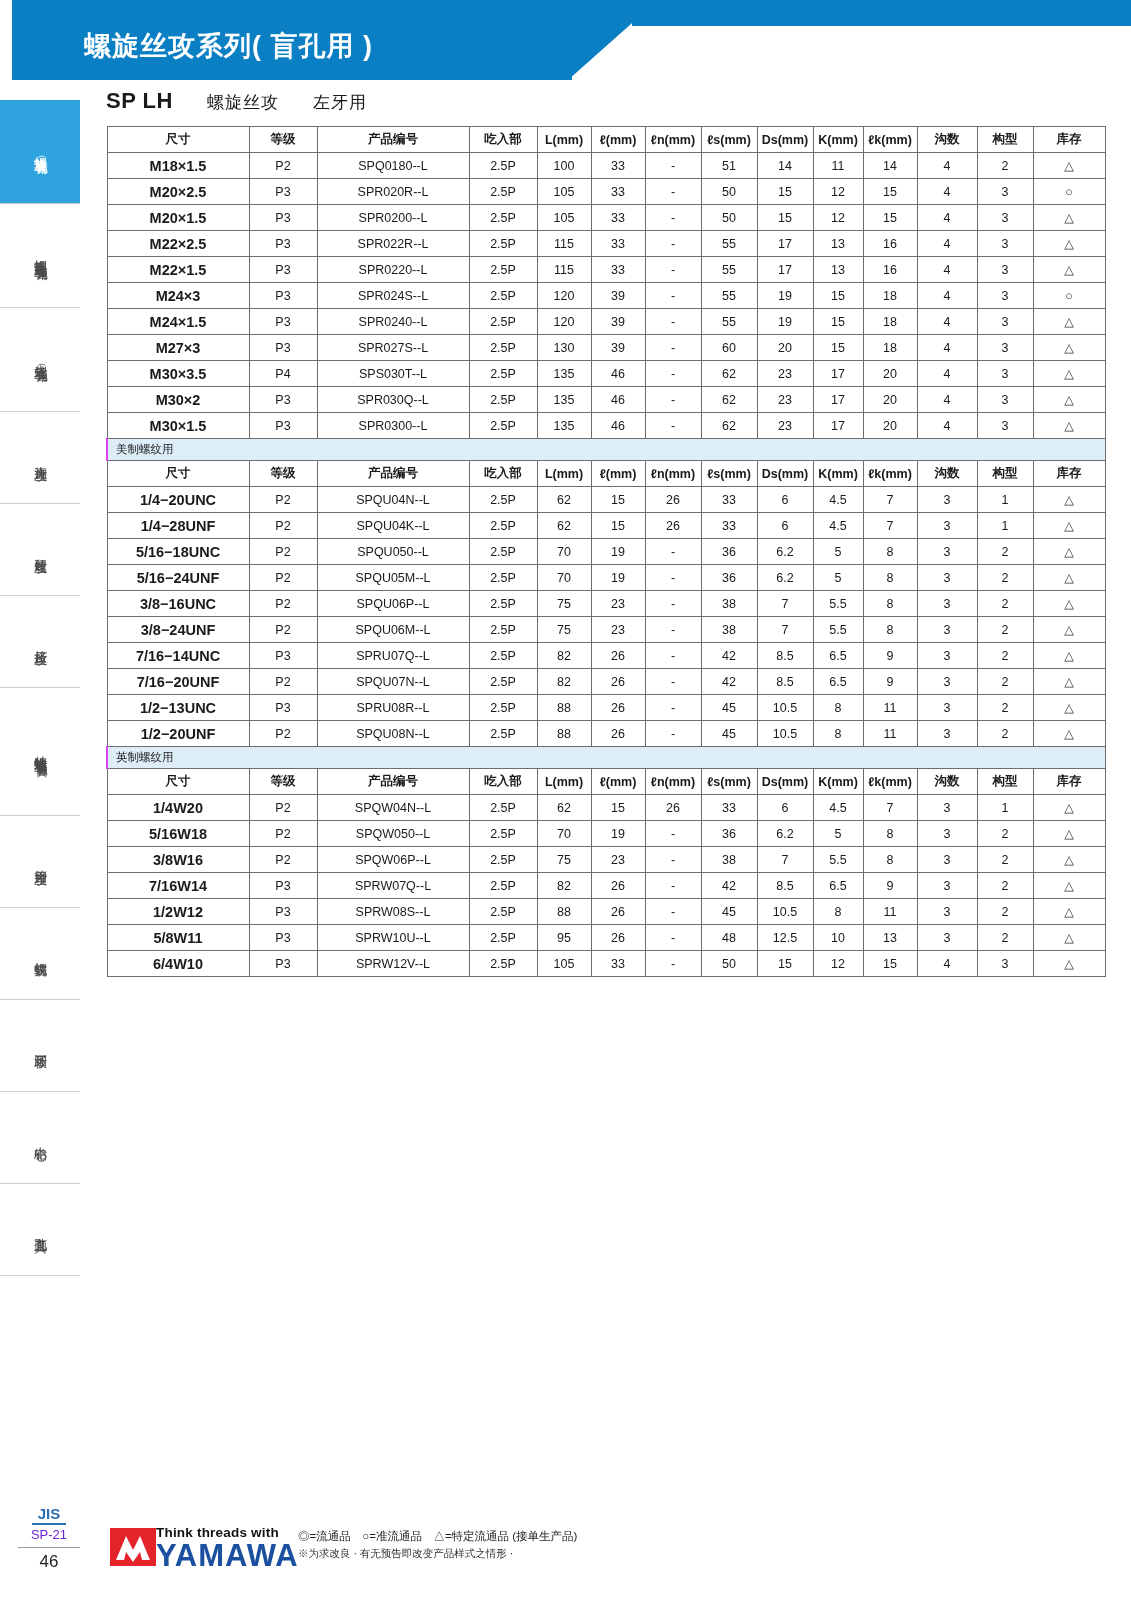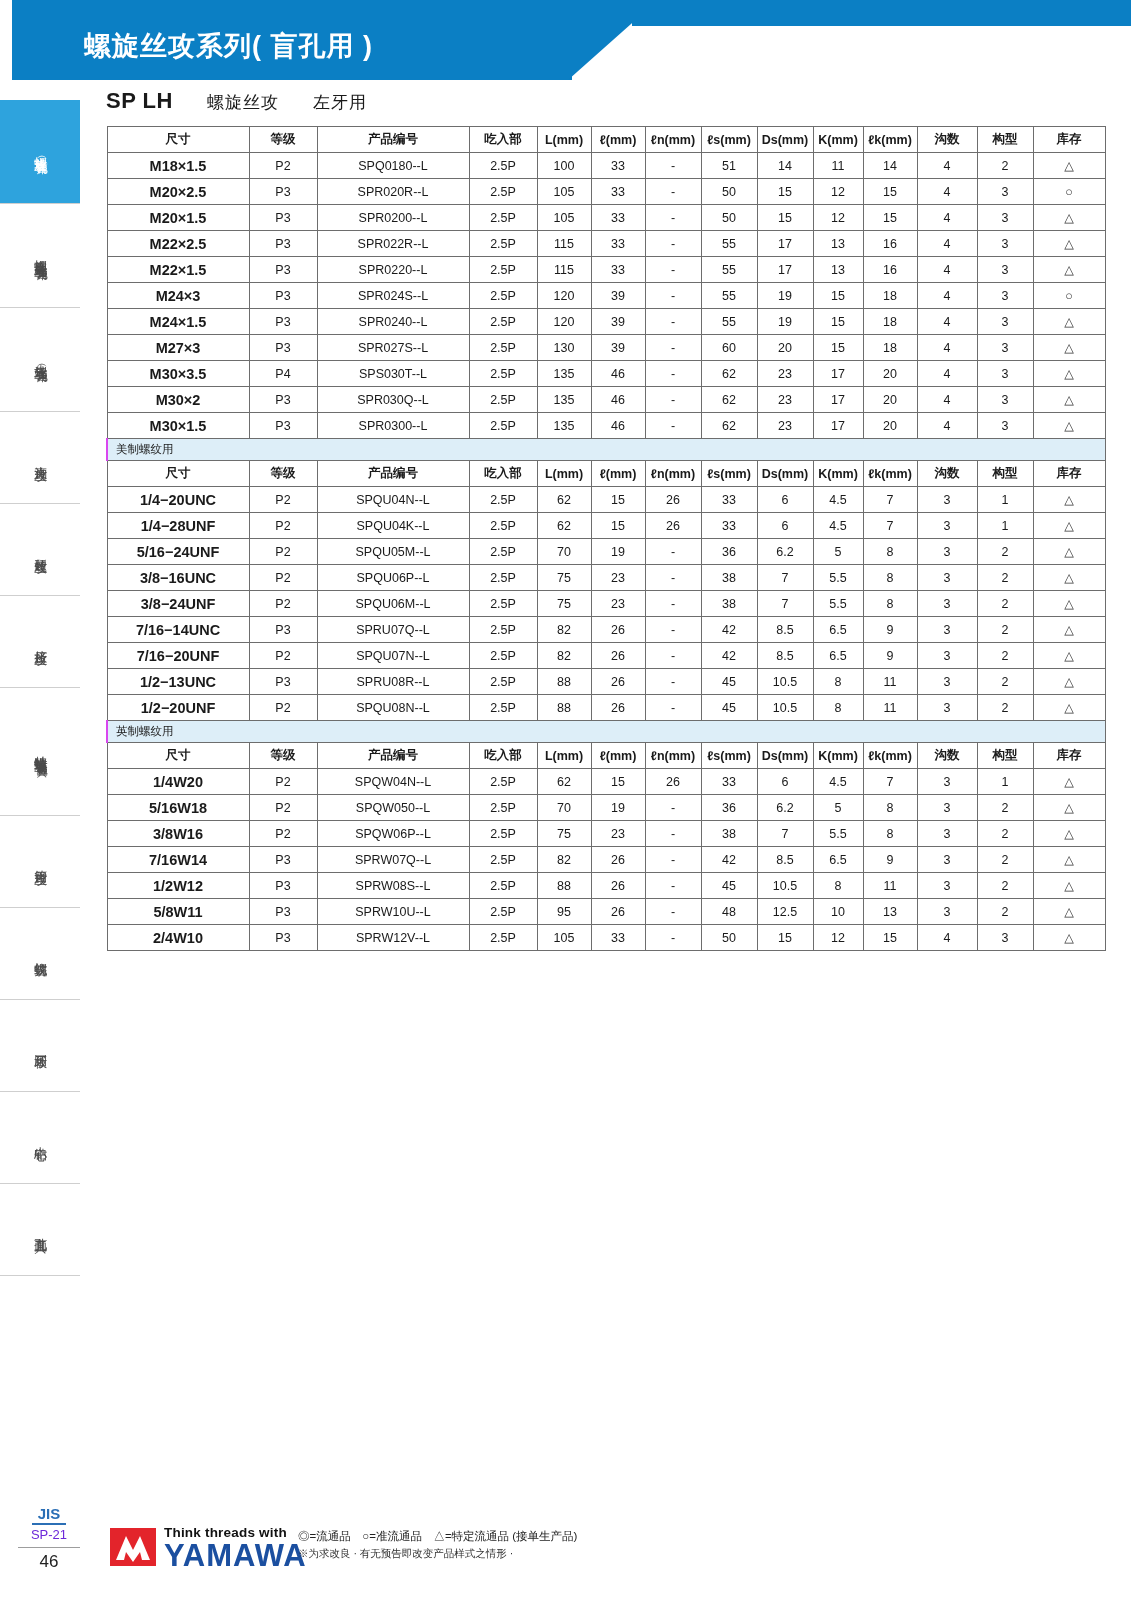--- a/index.html
+++ b/index.html
@@ -204,21 +204,20 @@
     color: #222;
     border-top: 1px solid #9d9d9d;
     padding-top: 4px;
   }
   .brand {
     position: absolute;
     left: 110px;
     bottom: 30px;
     display: flex;
     align-items: flex-end;
-    gap: 8px;
   }
   .brand-mark {
     width: 46px;
     height: 46px;
     position: relative;
   }
   .brand-text {
     display: flex;
     flex-direction: column;
   }
@@ -588,20 +587,36 @@
           <td>26</td>
           <td>33</td>
           <td>6</td>
           <td>4.5</td>
           <td>7</td>
           <td>3</td>
           <td>1</td>
           <td class="sym">△</td>
         </tr>
         <tr>
+          <td class="size">5/16−18UNC</td>
+          <td>P2</td>
+          <td>SPQU050--L</td>
+          <td>2.5P</td>
+          <td>70</td>
+          <td>19</td>
+          <td>-</td>
+          <td>36</td>
+          <td>6.2</td>
+          <td>5</td>
+          <td>8</td>
+          <td>3</td>
+          <td>2</td>
+          <td class="sym">△</td>
+        </tr>
+        <tr>
           <td class="size">5/16−24UNF</td>
           <td>P2</td>
           <td>SPQU05M--L</td>
           <td>2.5P</td>
           <td>70</td>
           <td>19</td>
           <td>-</td>
           <td>36</td>
           <td>6.2</td>
           <td>5</td>
@@ -815,21 +830,21 @@
           <td>-</td>
           <td>48</td>
           <td>12.5</td>
           <td>10</td>
           <td>13</td>
           <td>3</td>
           <td>2</td>
           <td class="sym">△</td>
         </tr>
         <tr>
-          <td class="size">2/4W10</td>
+          <td class="size">6/4W10</td>
           <td>P3</td>
           <td>SPRW12V--L</td>
           <td>2.5P</td>
           <td>105</td>
           <td>33</td>
           <td>-</td>
           <td>50</td>
           <td>15</td>
           <td>12</td>
           <td>15</td>

